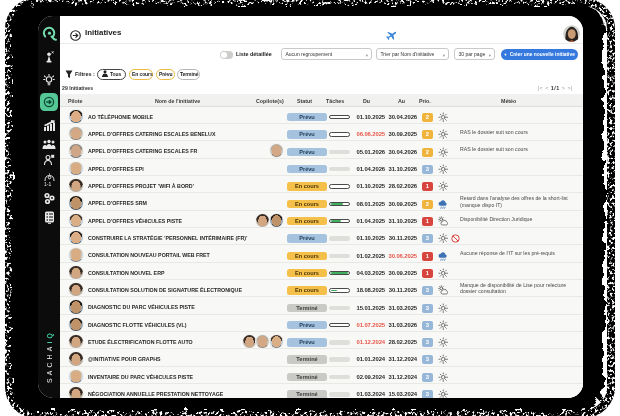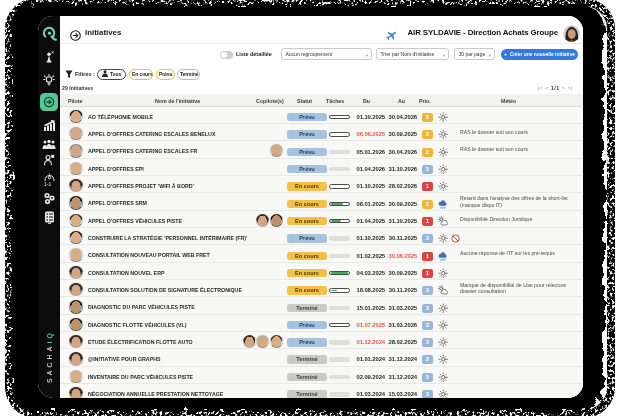--- a/index.html
+++ b/index.html
@@ -205,21 +205,20 @@
    <svg style="position:absolute;left:10px;top:14px" width="11" height="11" viewBox="0 0 11 11">
           <g fill="none" stroke="#222" stroke-width="1.1" stroke-linecap="round">
             <circle cx="5.5" cy="5.5" r="4.8"></circle>
             <path d="M3.2 5.5 h4.6 M5.9 3.6 L7.8 5.5 L5.9 7.4"></path>
           </g>
         </svg>
    <div id="title">Initiatives</div>
    <svg style="position:absolute;right:187px;top:13.5px" width="10.5" height="10.5" viewBox="0 0 11 11">
           <path d="M10.6 2.1 Q11.2 2.9 10.2 3.6 L7.8 5.2 L8.6 9.6 L7.6 10.3 L5.5 6.7 L3.2 8.2 L3.3 9.9 L2.5 10.4 L1.6 8.6 L0.2 7.3 L0.9 6.6 L2.5 7 L4.8 5.4 L1.5 2.9 L2.5 2.2 L6.7 3.9 L9.1 2.2 Q10 1.5 10.6 2.1 Z" fill="#3b86d8"></path>
         </svg>
-   <div id="company">AIR SYLDAVIE - Direction Achats Groupe</div>
    <svg id="avatar-top" viewBox="0 0 18 18" style="position:absolute;right:3px;top:8.5px;width:17.5px;height:17.5px">
           <defs>
             <clipPath id="ac">
               <circle cx="9" cy="9" r="9"></circle>
             </clipPath>
           </defs>
           <g clip-path="url(#ac)">
             <rect width="18" height="18" fill="#cfd4cf"></rect>
             <path d="M2.5 18 Q2 6.5 5 4 Q7 1.8 9 1.8 Q11 1.8 13 4 Q16 6.5 15.5 18 Z" fill="#27201c"></path>
             <ellipse cx="9" cy="9.3" rx="4.1" ry="5" fill="#c89b74"></ellipse>

